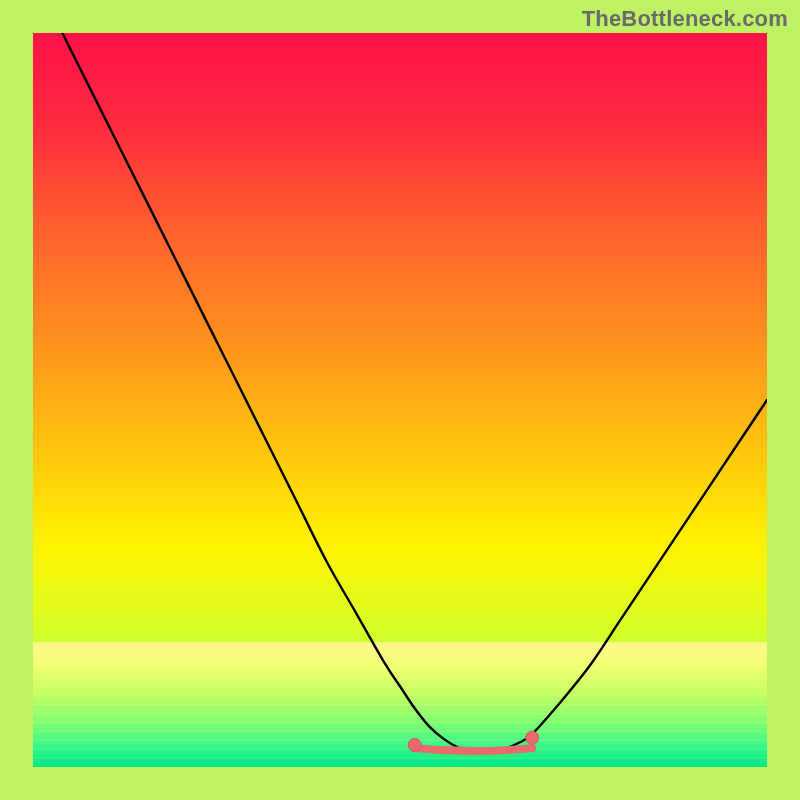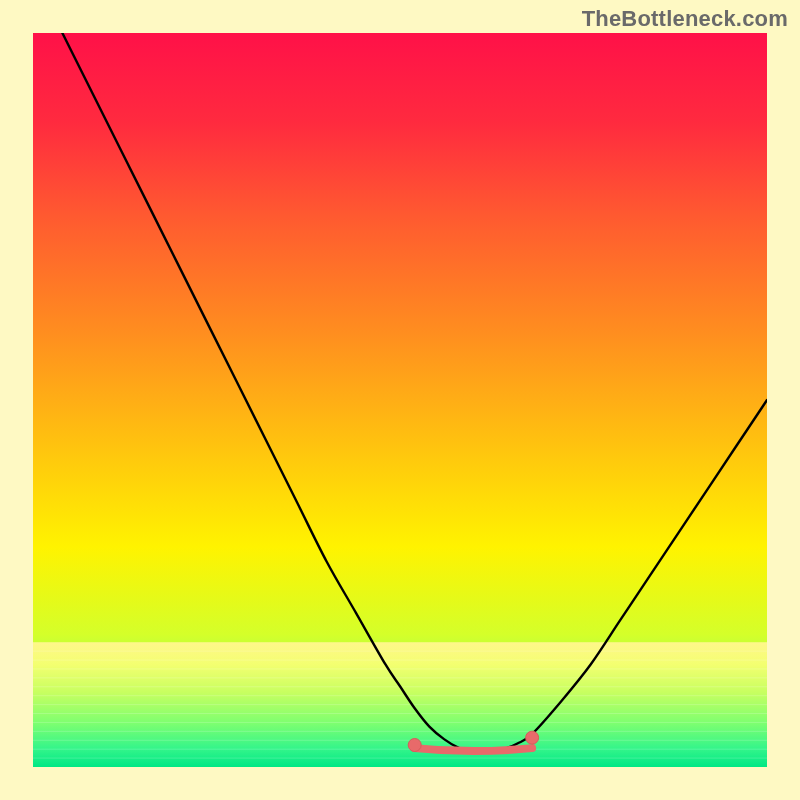--- a/index.html
+++ b/index.html
@@ -10,21 +10,21 @@
     background: #000;
     overflow: hidden;
     font-family: Arial, Helvetica, sans-serif;
   }
   .frame {
     position: absolute;
     left: 0;
     top: 0;
     width: 800px;
     height: 800px;
-    background: #fef9c3;
+    background: #bef264;
   }
   .plot {
     position: absolute;
     left: 33px;
     top: 33px;
     width: 734px;
     height: 734px;
     overflow: hidden;
   }
   .watermark {

